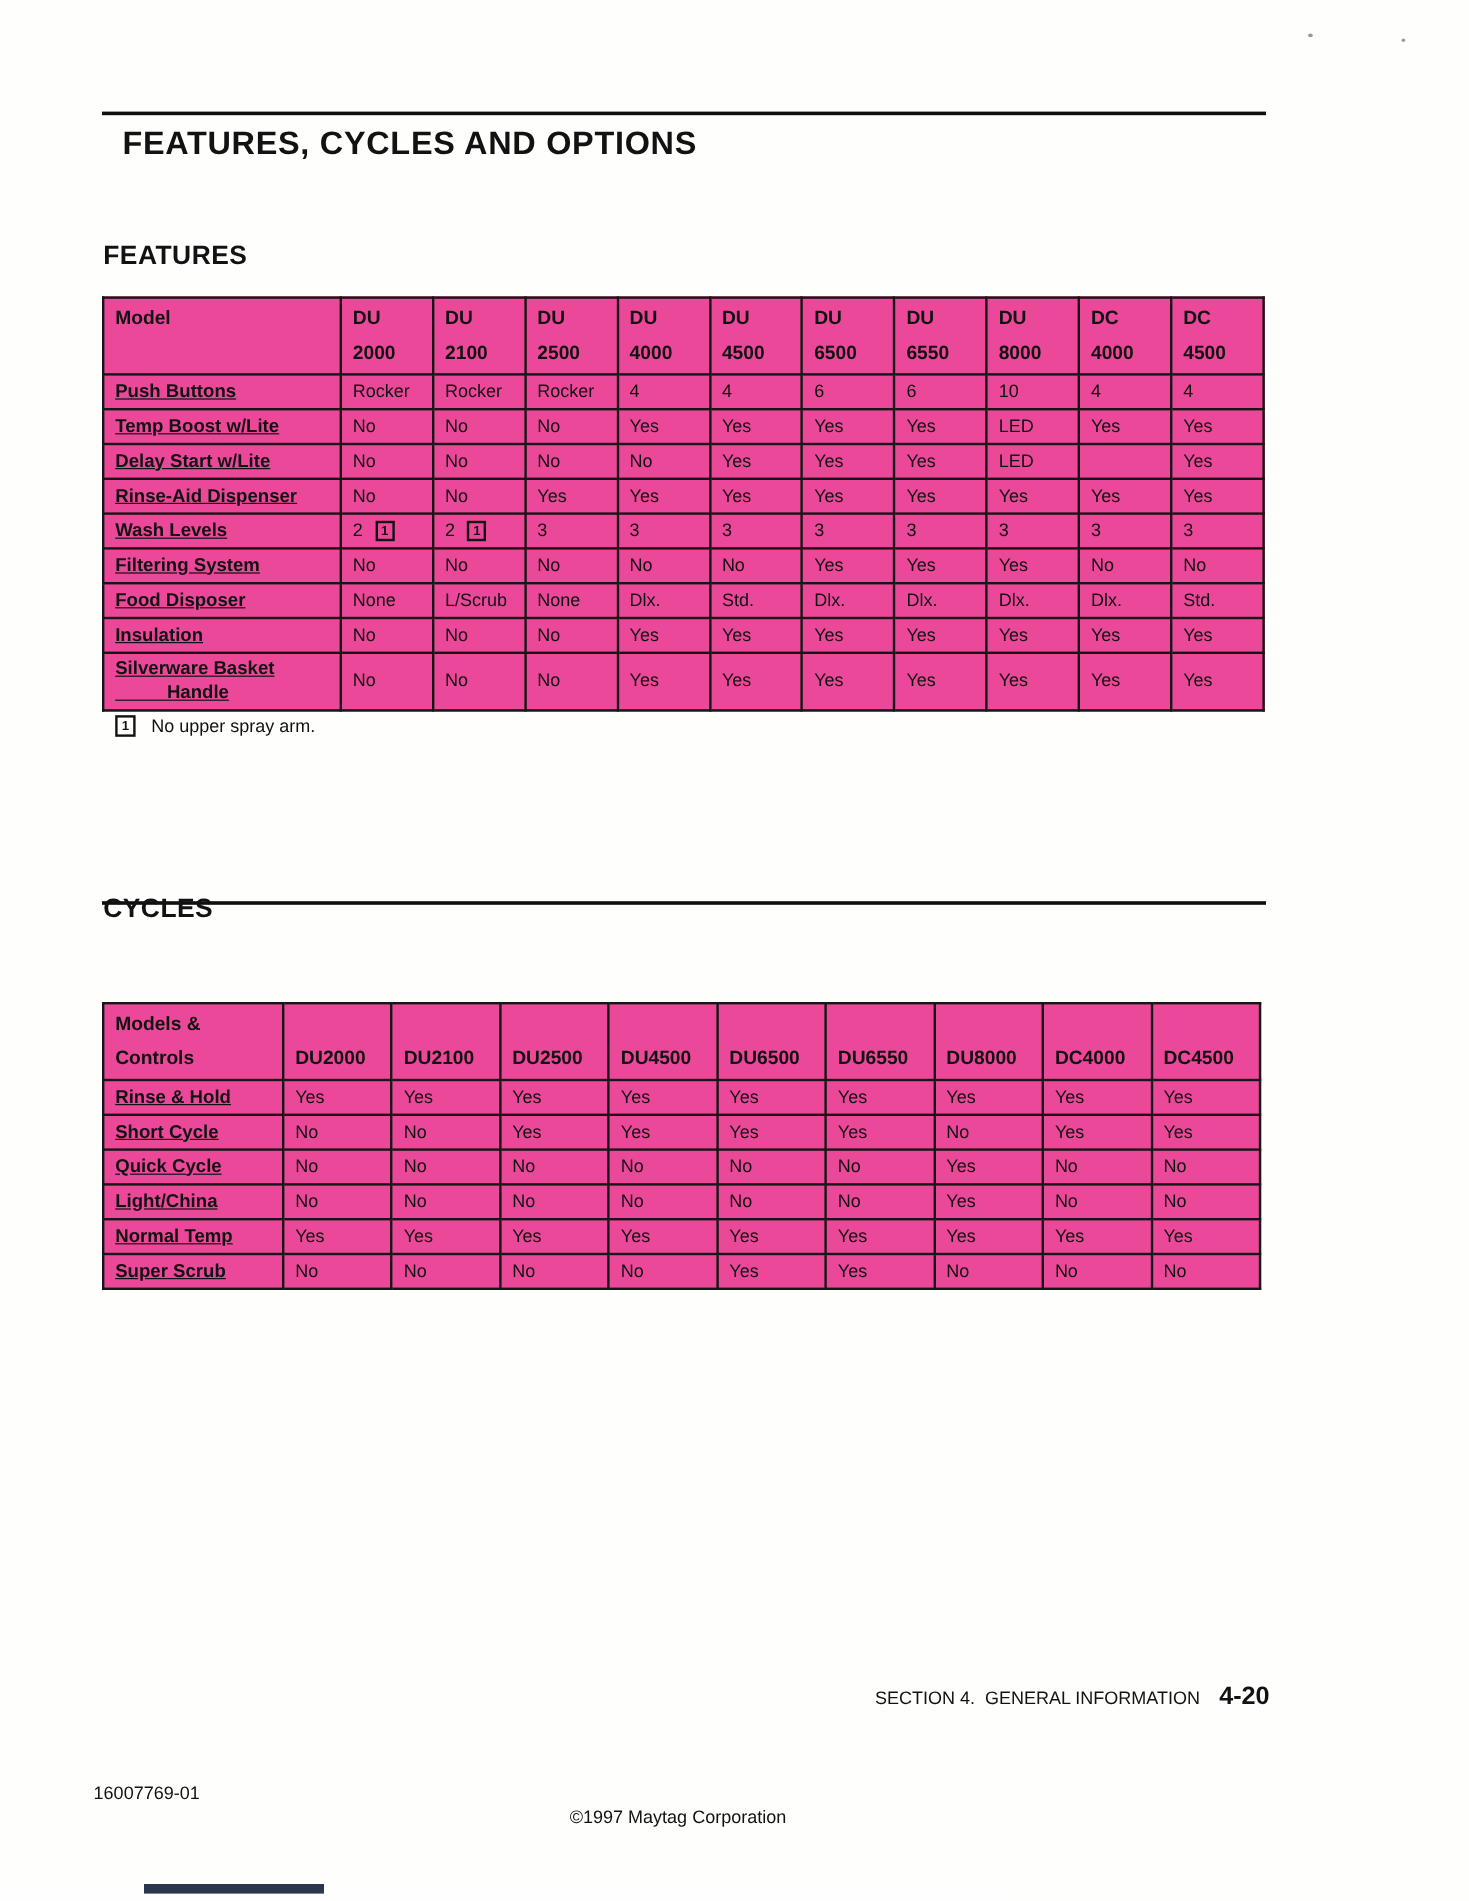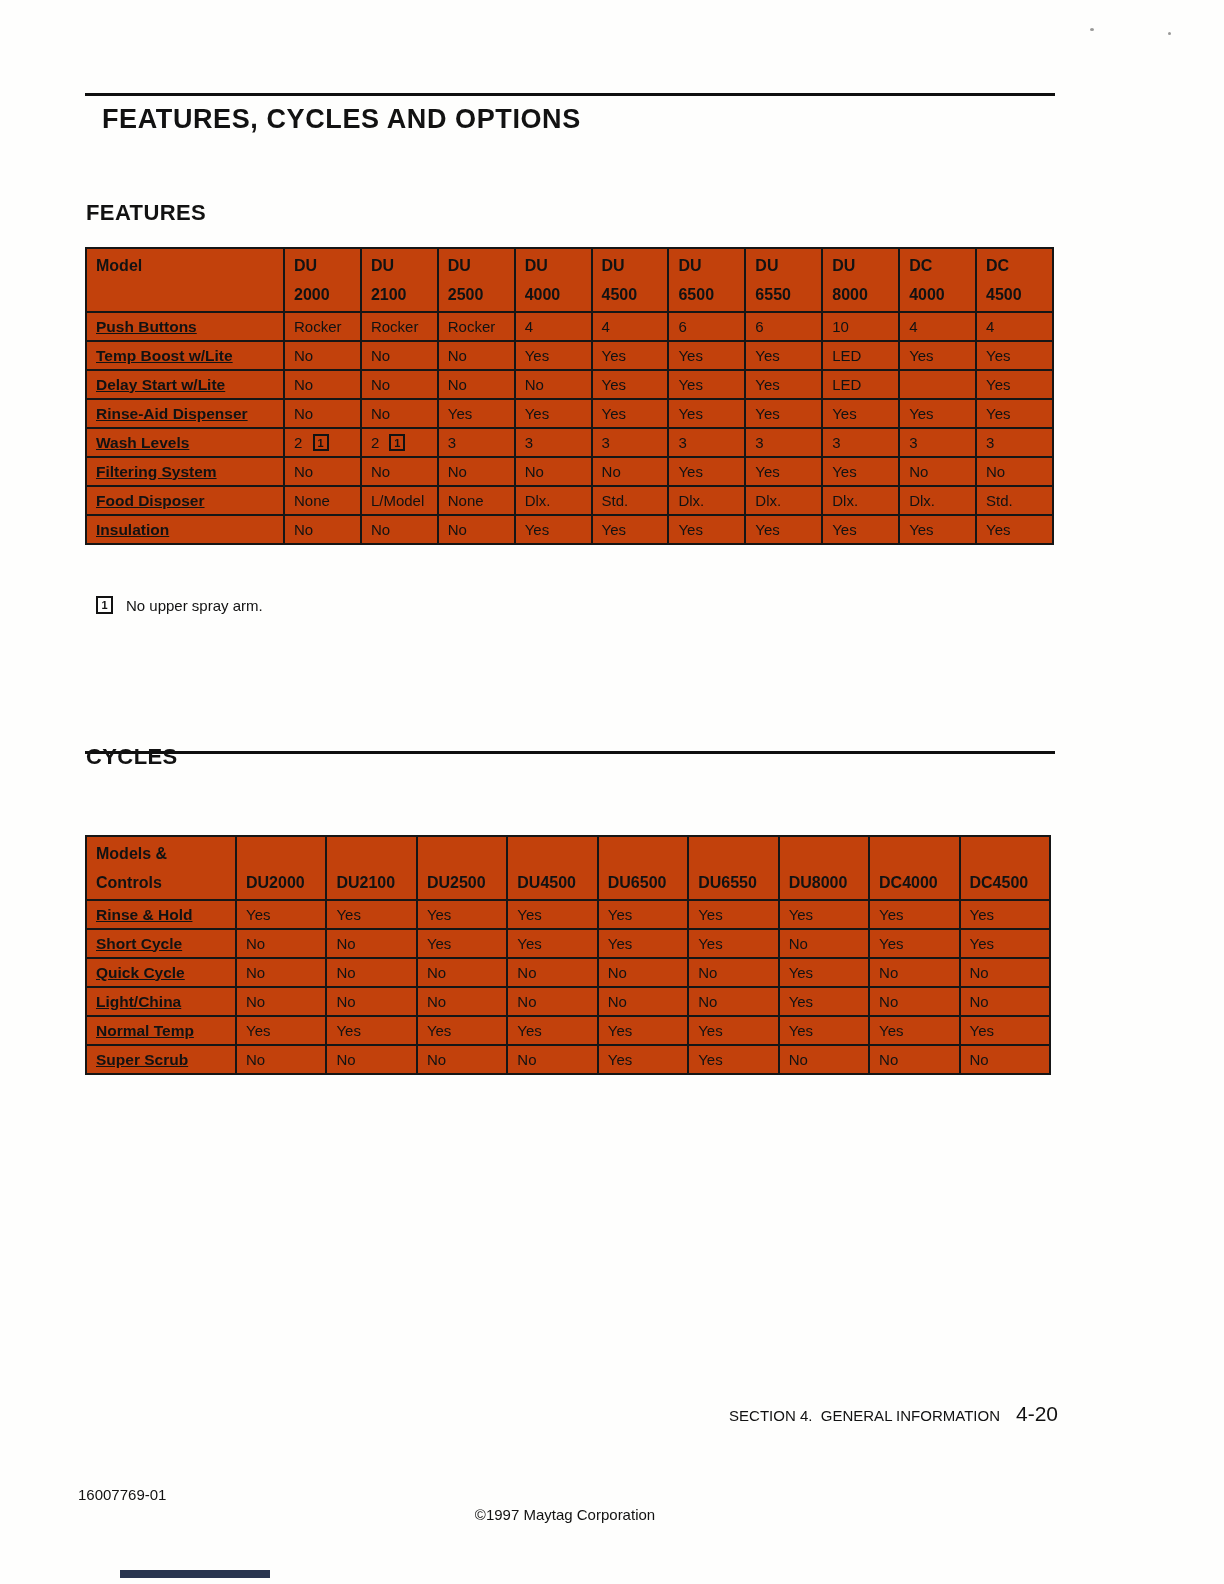--- a/index.html
+++ b/index.html
@@ -26,21 +26,21 @@
     position: absolute; margin: 0;
     font-size: 22px; font-weight: bold; letter-spacing: 0.4px;
   }
   #features-heading { left: 86px; top: 200px; }
   #cycles-heading   { left: 86px; top: 744px; }
 
   table {
     position: absolute;
     border-collapse: collapse;
     table-layout: fixed;
-    background: #c2410c;
+    background: #ec4899;
   }
   #features-table { left: 85px; top: 247px; width: 969px; }
   #cycles-table   { left: 85px; top: 835px; width: 966px; padding-left: 36px; }
 
   th, td {
     border: 2px solid #161616;
     padding: 3px 9px;
     text-align: left;
     font-size: 15px;
     line-height: 20px;
@@ -94,21 +94,21 @@
   }
   .footer-copy {
     position: absolute; left: 0; top: 1506px; width: 1130px;
     text-align: center; font-size: 15px;
   }
   .footer-right {
     position: absolute; right: 166px; top: 1402px;
     display: flex; align-items: baseline; gap: 16px;
     font-size: 15px;
   }
-  .footer-page { font-size: 21px; font-weight: normal; }
+  .footer-page { font-size: 21px; font-weight: bold; }
 
   .bottom-bar {
     position: absolute; left: 120px; top: 1570px;
     width: 150px; height: 8px;
     background: #2a3550;
   }
 
   .speck { position: absolute; background: #555; border-radius: 50%; opacity: .6; }
   .speck-1 { left: 1090px; top: 28px; width: 4px; height: 3px; }
   .speck-2 { left: 1168px; top: 32px; width: 3px; height: 3px; }
@@ -213,32 +213,45 @@
           <td>No</td>
           <td>Yes</td>
           <td>Yes</td>
           <td>Yes</td>
           <td>No</td>
           <td>No</td>
         </tr>
         <tr>
           <th>Food Disposer</th>
           <td>None</td>
-          <td>L/Model</td>
+          <td>L/Scrub</td>
           <td>None</td>
           <td>Dlx.</td>
           <td>Std.</td>
           <td>Dlx.</td>
           <td>Dlx.</td>
           <td>Dlx.</td>
           <td>Dlx.</td>
           <td>Std.</td>
         </tr>
         <tr>
           <th>Insulation</th>
+          <td>No</td>
+          <td>No</td>
+          <td>No</td>
+          <td>Yes</td>
+          <td>Yes</td>
+          <td>Yes</td>
+          <td>Yes</td>
+          <td>Yes</td>
+          <td>Yes</td>
+          <td>Yes</td>
+        </tr>
+        <tr>
+          <th>Silverware Basket<br>&nbsp;&nbsp;&nbsp;&nbsp;&nbsp;&nbsp;&nbsp;&nbsp;&nbsp;&nbsp;Handle</th>
           <td>No</td>
           <td>No</td>
           <td>No</td>
           <td>Yes</td>
           <td>Yes</td>
           <td>Yes</td>
           <td>Yes</td>
           <td>Yes</td>
           <td>Yes</td>
           <td>Yes</td>

